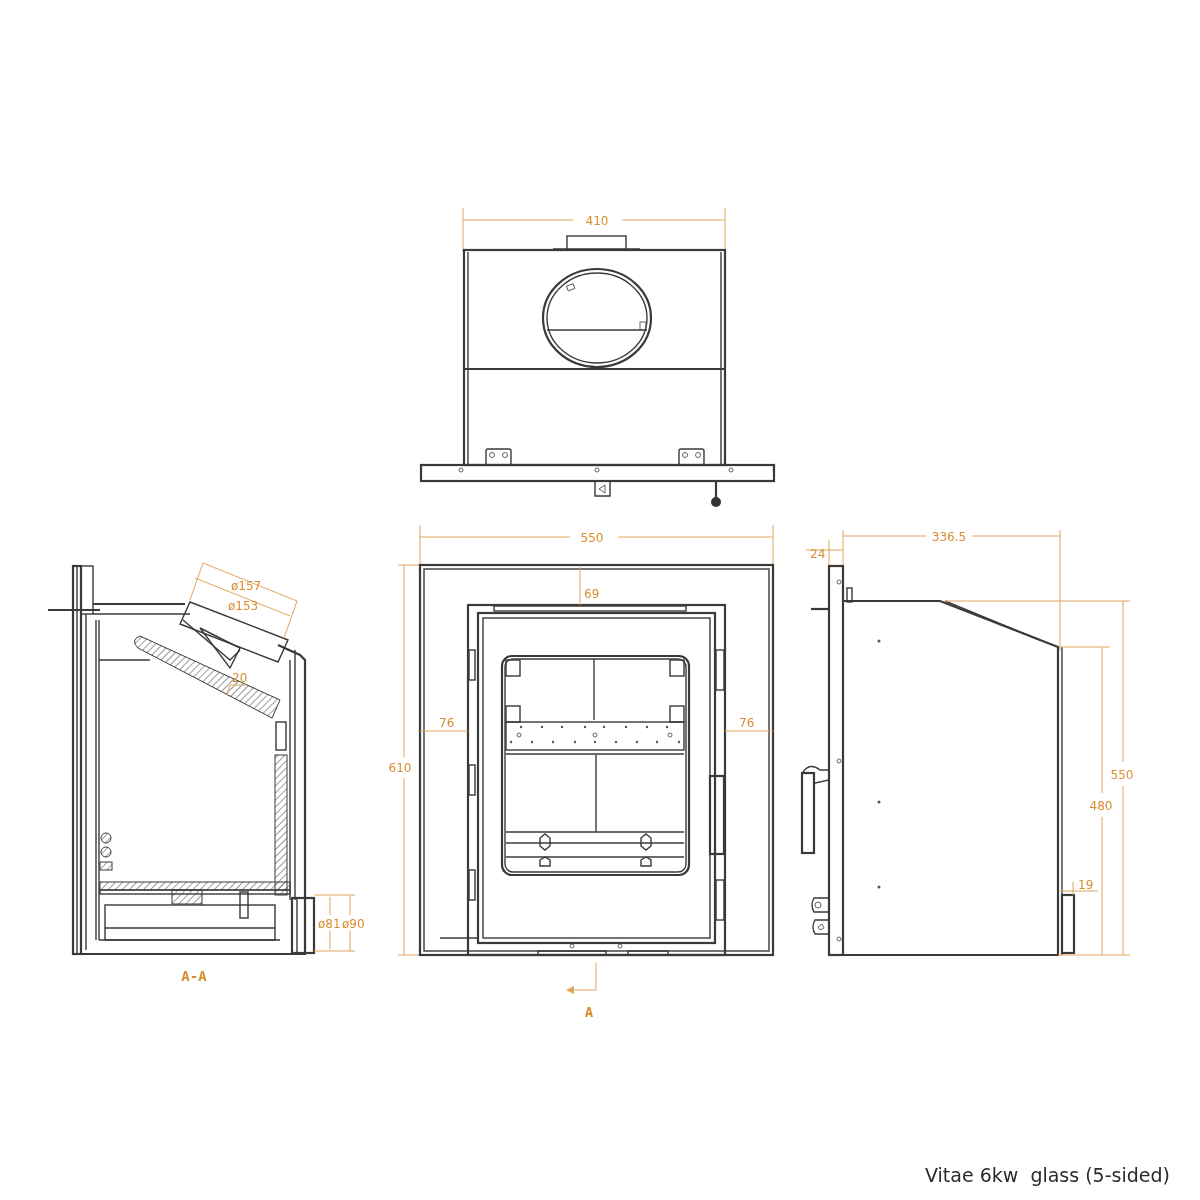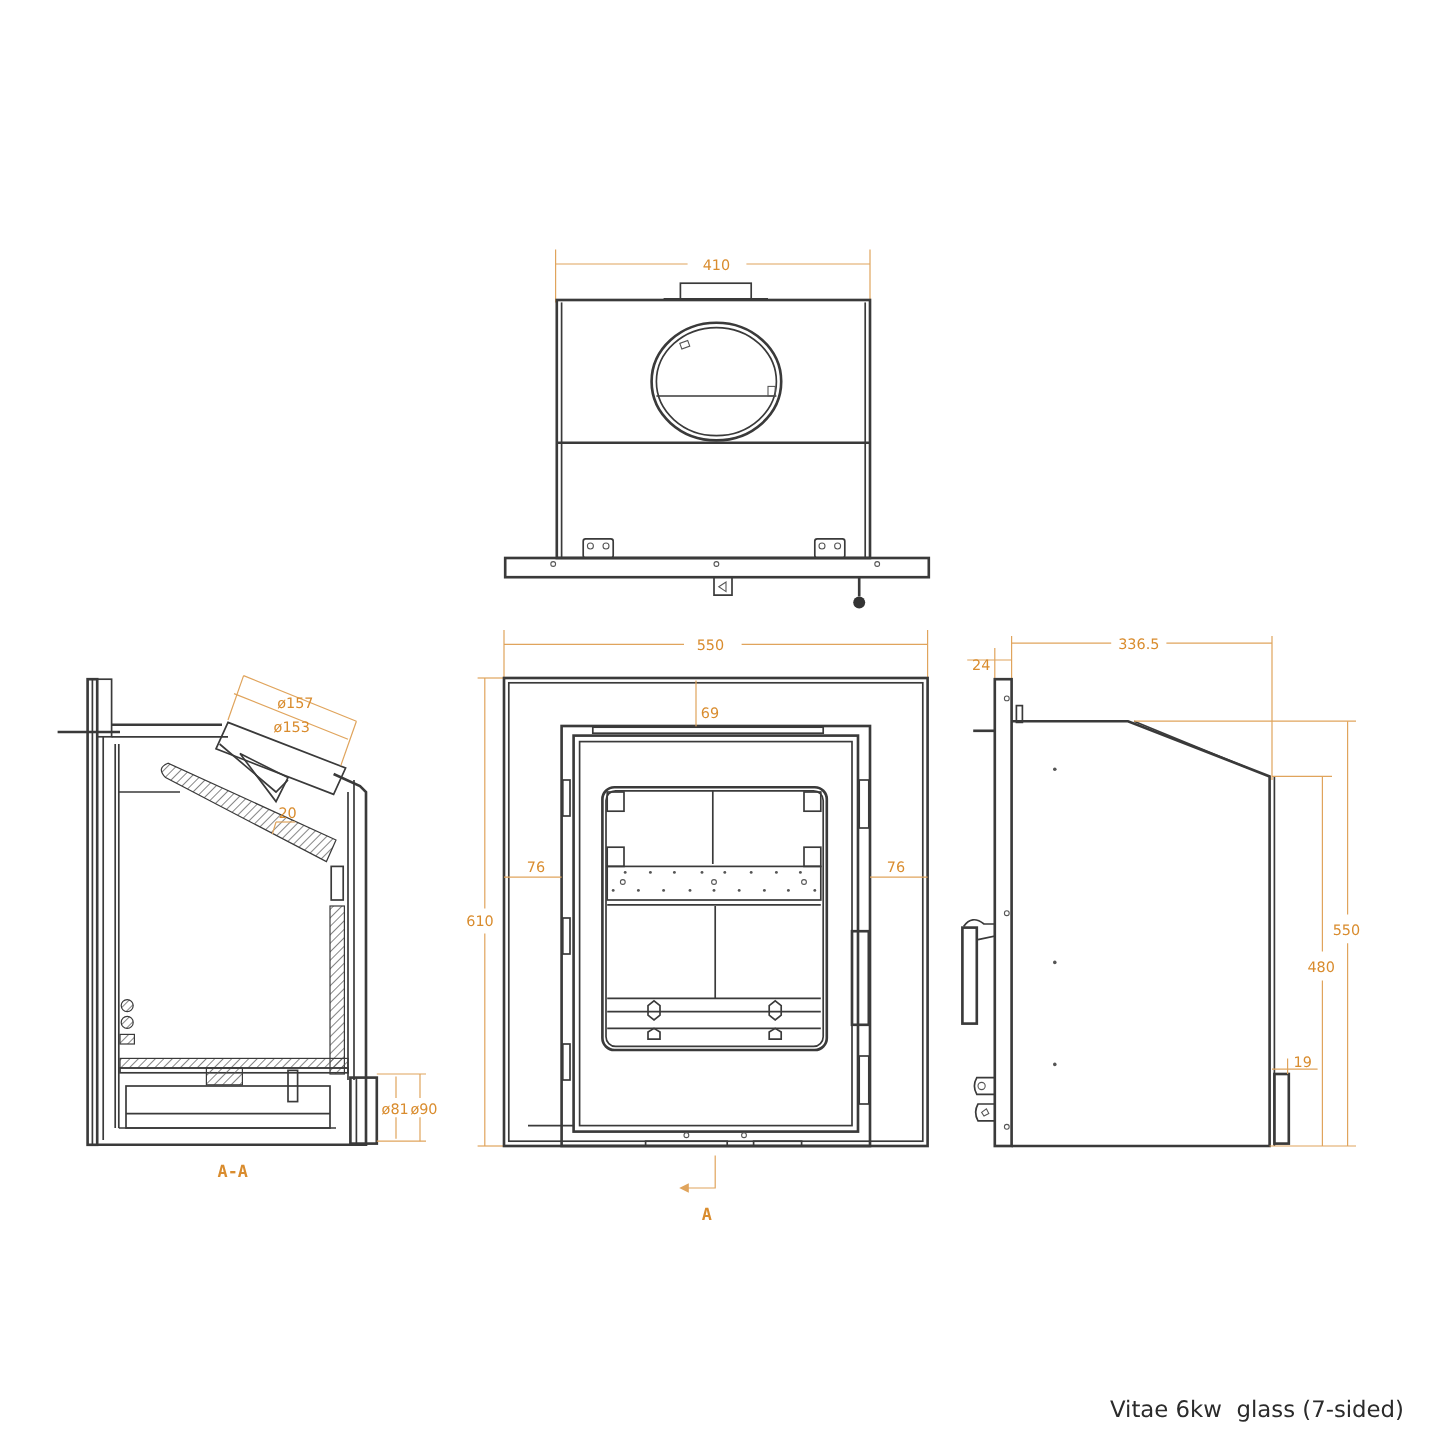--- a/index.html
+++ b/index.html
@@ -294,13 +294,13 @@
       <line class="dim" x1="1102" y1="647" x2="1102" y2="793"></line>
       <line class="dim" x1="1102" y1="817" x2="1102" y2="955"></line>
       <text class="dimtxt" x="1101" y="810" text-anchor="middle">480</text>
       <line class="dim" x1="1060" y1="891" x2="1098" y2="891"></line>
       <line class="dim" x1="1073" y1="882" x2="1073" y2="895"></line>
       <text class="dimtxt" x="1078" y="889" font-size="11">19</text>
     </g>
   </g>
 </svg>
 
-<div id="caption">Vitae 6kw  glass (7-sided)</div>
+<div id="caption">Vitae 6kw  glass (5-sided)</div>
 
 </body></html>

